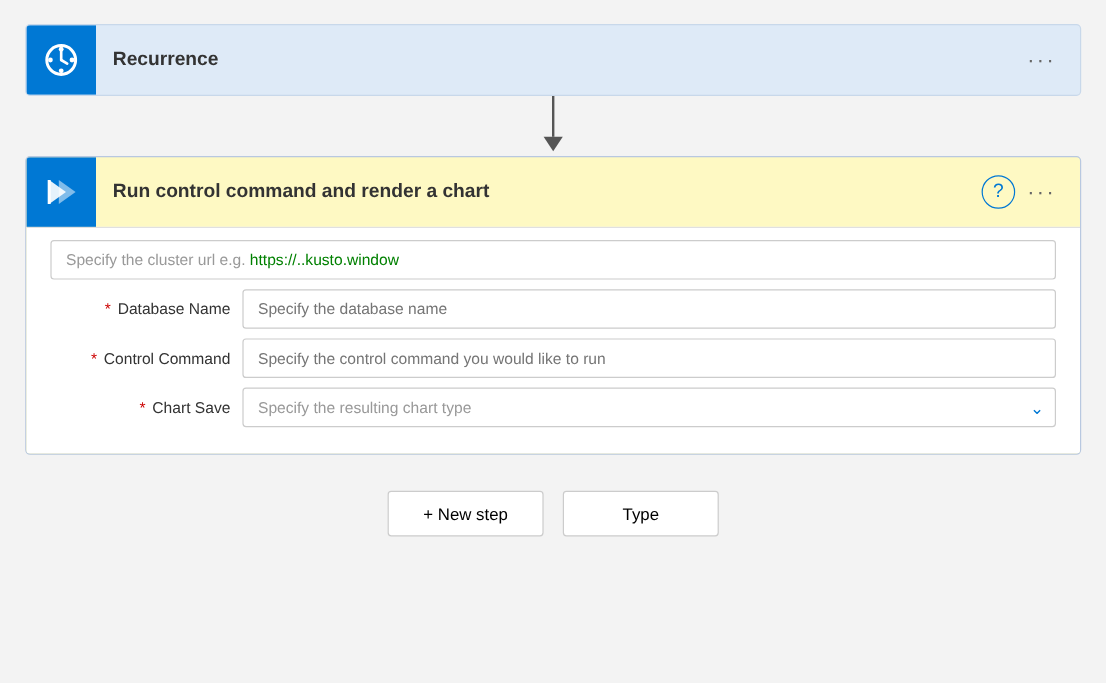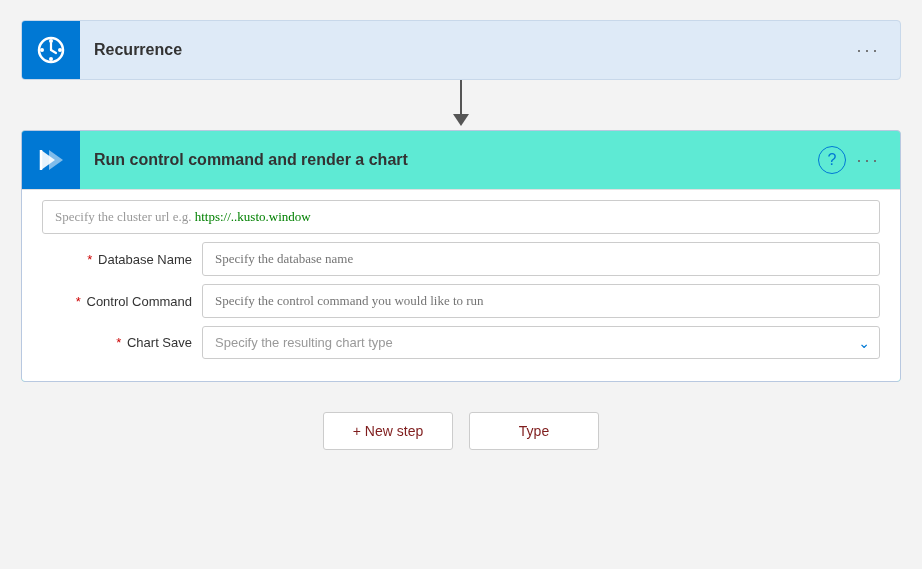--- a/index.html
+++ b/index.html
@@ -122,21 +122,21 @@
     .arrow-head {
       width: 0;
       height: 0;
       border-left: 8px solid transparent;
       border-right: 8px solid transparent;
       border-top: 12px solid #555;
     }
 
     
     .action-card {
-      background: #5eead4;
+      background: #fef9c3;
       border-color: #b8c8e0;
     }
 
     .action-icon-bg {
       background: #0078d4;
       width: 58px;
       height: 58px;
       display: flex;
       align-items: center;
       justify-content: center;
@@ -170,21 +170,21 @@
 
     .form-input {
       flex: 1;
       border: 1px solid #ccc;
       border-radius: 3px;
       padding: 8px 12px;
       font-size: 13px;
       color: #999;
       background: #fff;
       outline: none;
-      font-family: Liberation Serif, serif;
+      font-family: Liberation Sans, sans-serif;
     }
 
     .select-wrapper {
       flex: 1;
       position: relative;
     }
 
     .form-select {
       width: 100%;
       border: 1px solid #ccc;
@@ -218,21 +218,21 @@
     }
 
     .btn {
       padding: 10px 28px;
       border: 1px solid #ccc;
       border-radius: 3px;
       background: #fff;
       font-size: 14px;
       cursor: pointer;
       font-family: inherit;
-      color: #7f1d1d;
+      color: #000000;
       min-width: 130px;
     }
 
     .cluster-placeholder {
       color: #999;
     }
     .cluster-placeholder .green {
       color: #008000;
     }
   </style>

